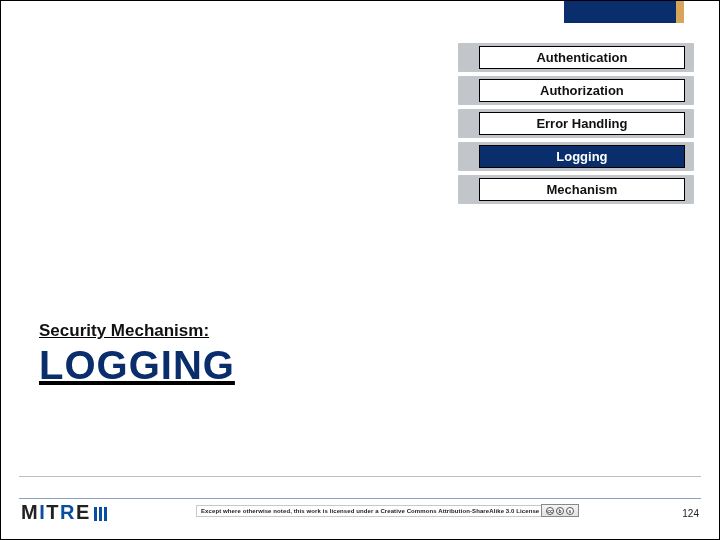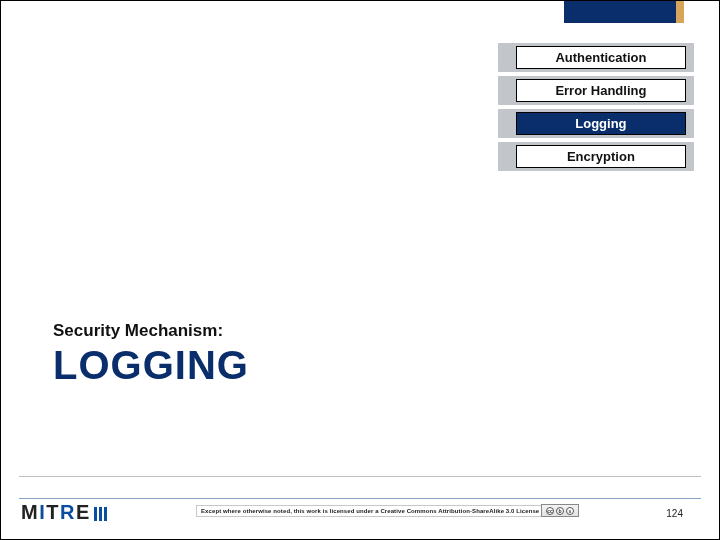--- a/index.html
+++ b/index.html
@@ -24,21 +24,21 @@
     width: 120px;
     height: 22px;
     background: #0a2e6b;
     border-right: 8px solid #d7a55a;
   }
   
   .tabs {
     position: absolute;
     top: 42px;
     right: 25px;
-    width: 196px;
+    width: 236px;
   }
   .tab-wrap {
     height: 29px;
     margin-bottom: 4px;
     background: #c2c6cb;
     border-radius: 1px;
     position: relative;
   }
   .tab-inner {
     position: absolute;
@@ -56,22 +56,23 @@
     color: #111;
   }
   .tab-active .tab-inner {
     background: #0a2e6b;
     color: #fff;
     border: 1px solid #000;
   }
   
   .heading-block {
     position: absolute;
-    left: 52px;
+    left: 38px;
     top: 320px;
+    text-decoration: underline;
   }
   .heading-small {
     font-size: 17px;
     font-weight: bold;
     color: #111;
     margin-bottom: 2px;
   }
   .heading-big {
     font-size: 40px;
     font-weight: bold;
@@ -142,46 +143,49 @@
   }
   .cc-badge .c {
     width: 8px; height: 8px; border-radius: 50%;
     border: 1px solid #555;
     font-size: 5px; line-height: 7px; text-align: center;
     color: #333; font-weight: bold;
     background: #fff;
   }
   .pagenum {
     position: absolute;
-    right: 36px;
+    right: 20px;
     bottom: 20px;
     font-size: 10px;
     color: #222;
   }
 </style>
 </head>
 <body>
 
 <div class="slide">
   <div class="content">
 
     <div class="corner-bar"></div>
 
     <div class="tabs">
       <div class="tab-wrap">
         <div class="tab-inner">Authentication</div>
       </div>
       <div class="tab-wrap">
+        <div class="tab-inner">Authorization</div>
+      </div>
+      <div class="tab-wrap">
         <div class="tab-inner">Error Handling</div>
       </div>
       <div class="tab-wrap tab-active">
         <div class="tab-inner">Logging</div>
       </div>
       <div class="tab-wrap">
-        <div class="tab-inner">Encryption</div>
+        <div class="tab-inner">Mechanism</div>
       </div>
     </div>
 
     <div class="heading-block">
       <div class="heading-small">Security Mechanism:</div>
       <div class="heading-big">LOGGING</div>
     </div>
 
     <div class="hr1"></div>
     <div class="hr2"></div>

